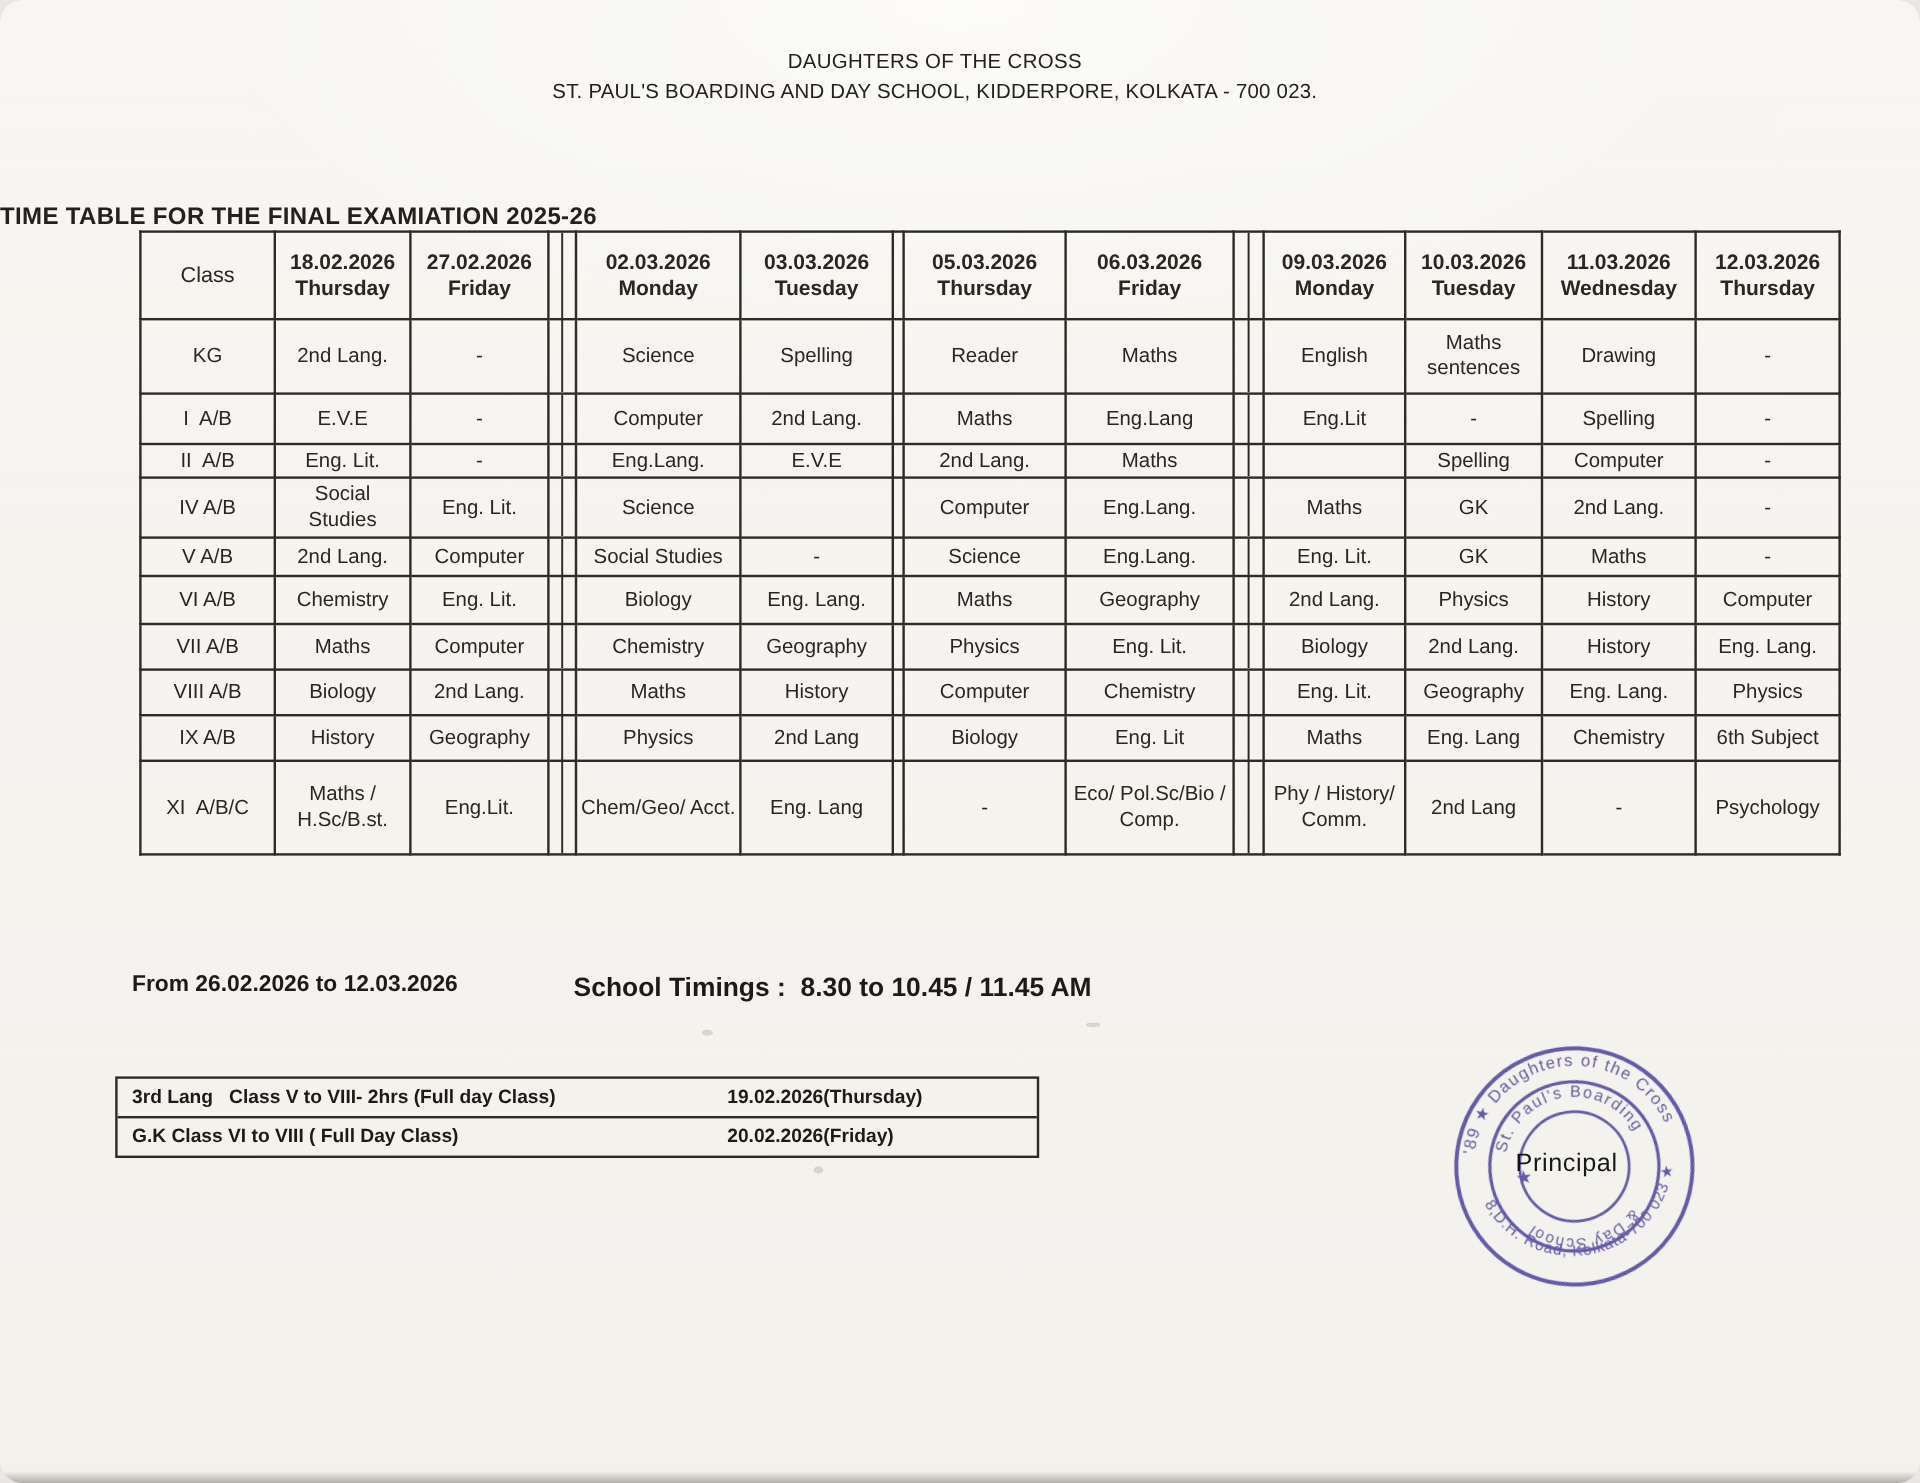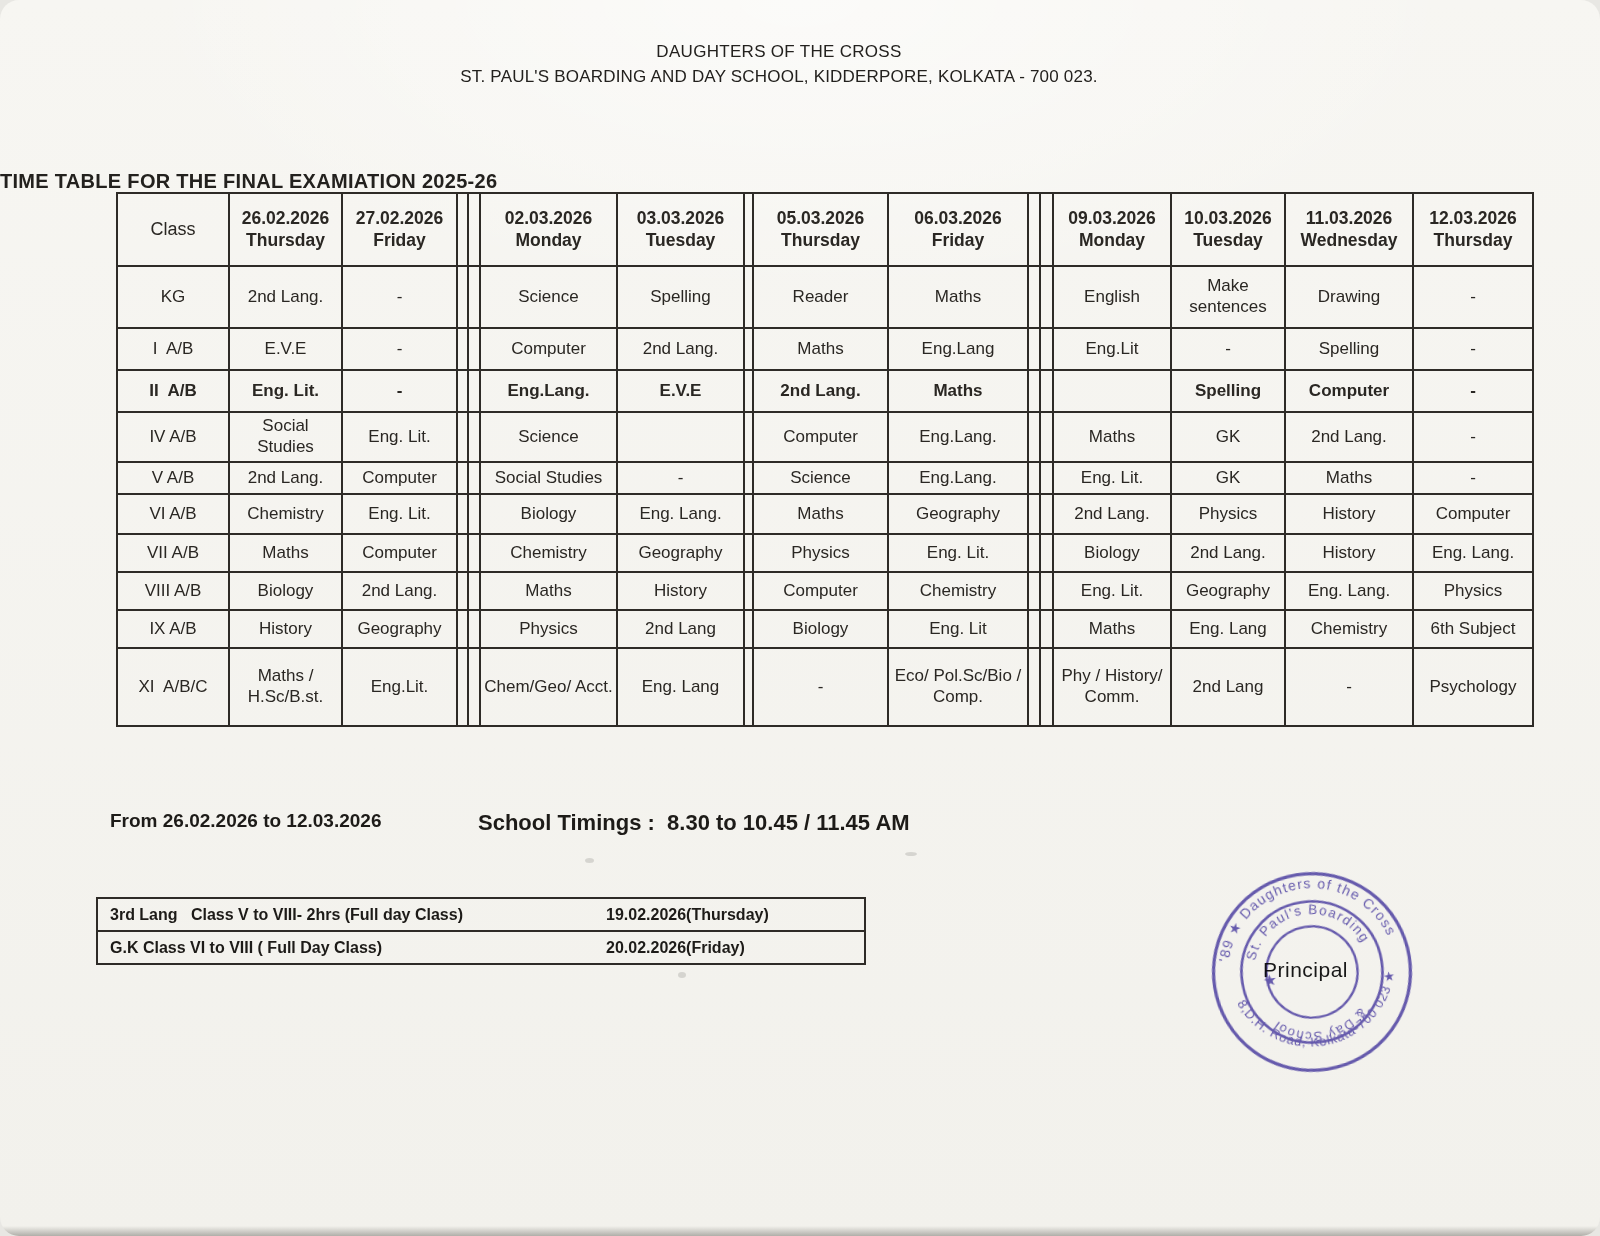--- a/index.html
+++ b/index.html
@@ -94,21 +94,21 @@
         <col style="width: 25px;">
         <col style="width: 118px;">
         <col style="width: 114px;">
         <col style="width: 128px;">
         <col style="width: 120px;">
       </colgroup>
     <thead>
         <tr style="height: 73px;">
           <th class="class-head">Class</th>
           <th>
-            <div>26.02.2026</div>
+            <div>18.02.2026</div>
             <div>Thursday</div>
           </th>
           <th>
             <div>27.02.2026</div>
             <div>Friday</div>
           </th>
           <th class="sep-a"></th>
           <th>
             <div>02.03.2026</div>
             <div>Monday</div>
@@ -151,41 +151,41 @@
           <td>2nd Lang.</td>
           <td>-</td>
           <td class="sep-a"></td>
           <td>Science</td>
           <td>Spelling</td>
           <td class="sep-b"></td>
           <td>Reader</td>
           <td>Maths</td>
           <td class="sep-c"></td>
           <td>English</td>
-          <td>Make sentences</td>
+          <td>Maths sentences</td>
           <td>Drawing</td>
           <td>-</td>
         </tr>
         <tr style="height: 42px;">
           <td class="class-col">I  A/B</td>
           <td>E.V.E</td>
           <td>-</td>
           <td class="sep-a"></td>
           <td>Computer</td>
           <td>2nd Lang.</td>
           <td class="sep-b"></td>
           <td>Maths</td>
           <td>Eng.Lang</td>
           <td class="sep-c"></td>
           <td>Eng.Lit</td>
           <td>-</td>
           <td>Spelling</td>
           <td>-</td>
         </tr>
-        <tr style="height: 42px; font-weight: bold;">
+        <tr style="height: 28px;">
           <td class="class-col">II  A/B</td>
           <td>Eng. Lit.</td>
           <td>-</td>
           <td class="sep-a"></td>
           <td>Eng.Lang.</td>
           <td>E.V.E</td>
           <td class="sep-b"></td>
           <td>2nd Lang.</td>
           <td>Maths</td>
           <td class="sep-c"></td>

